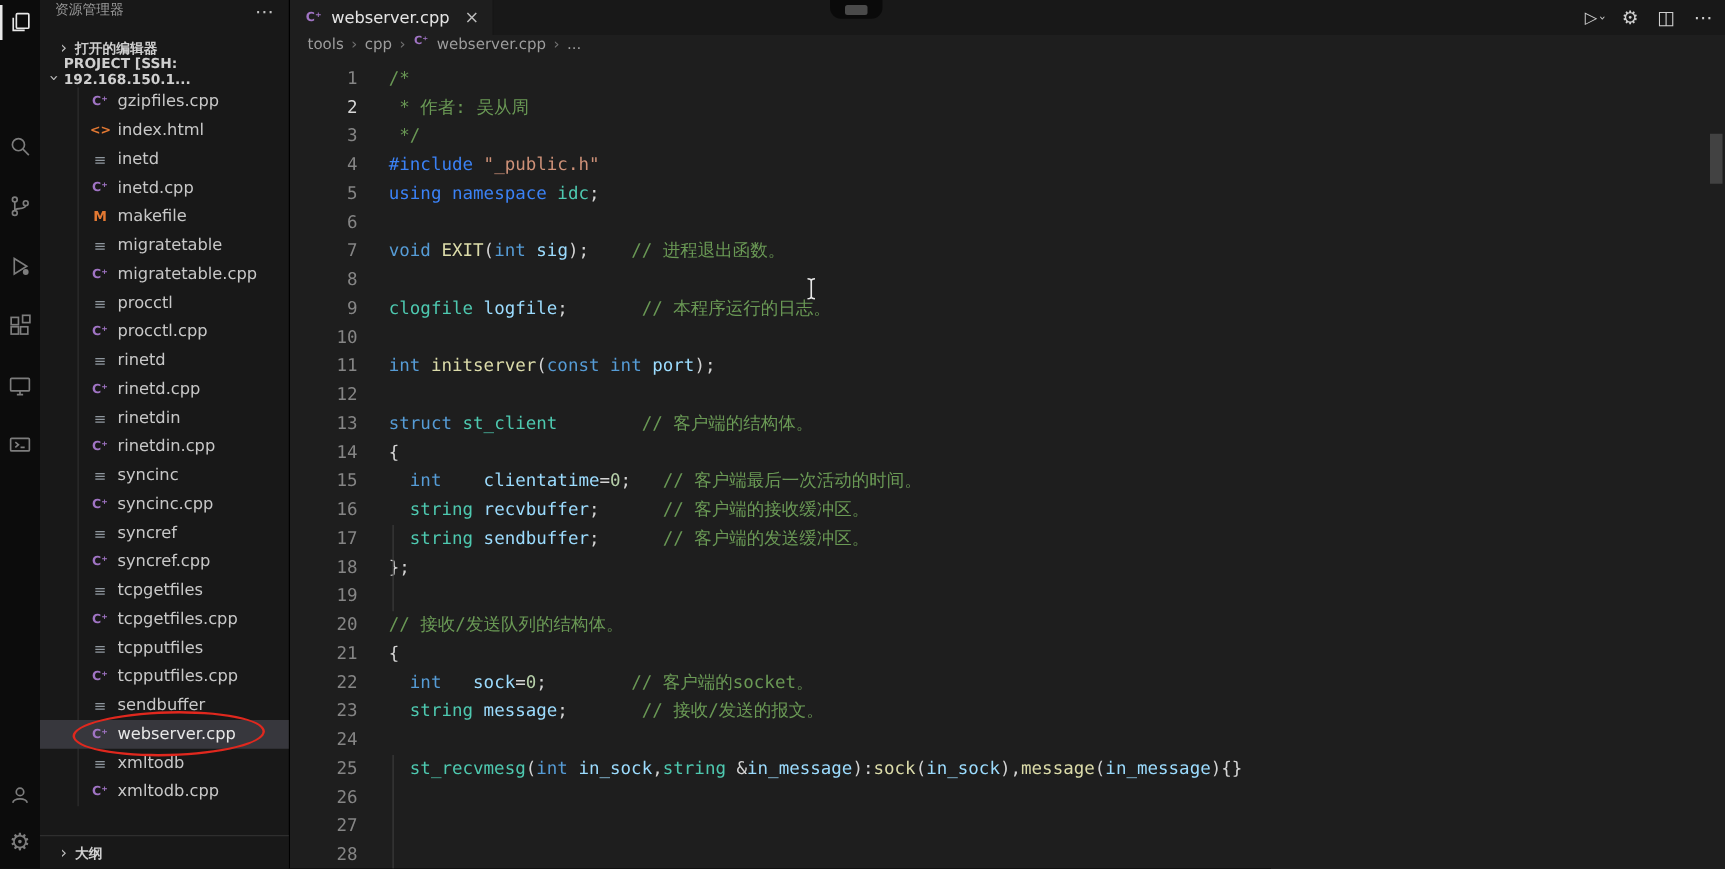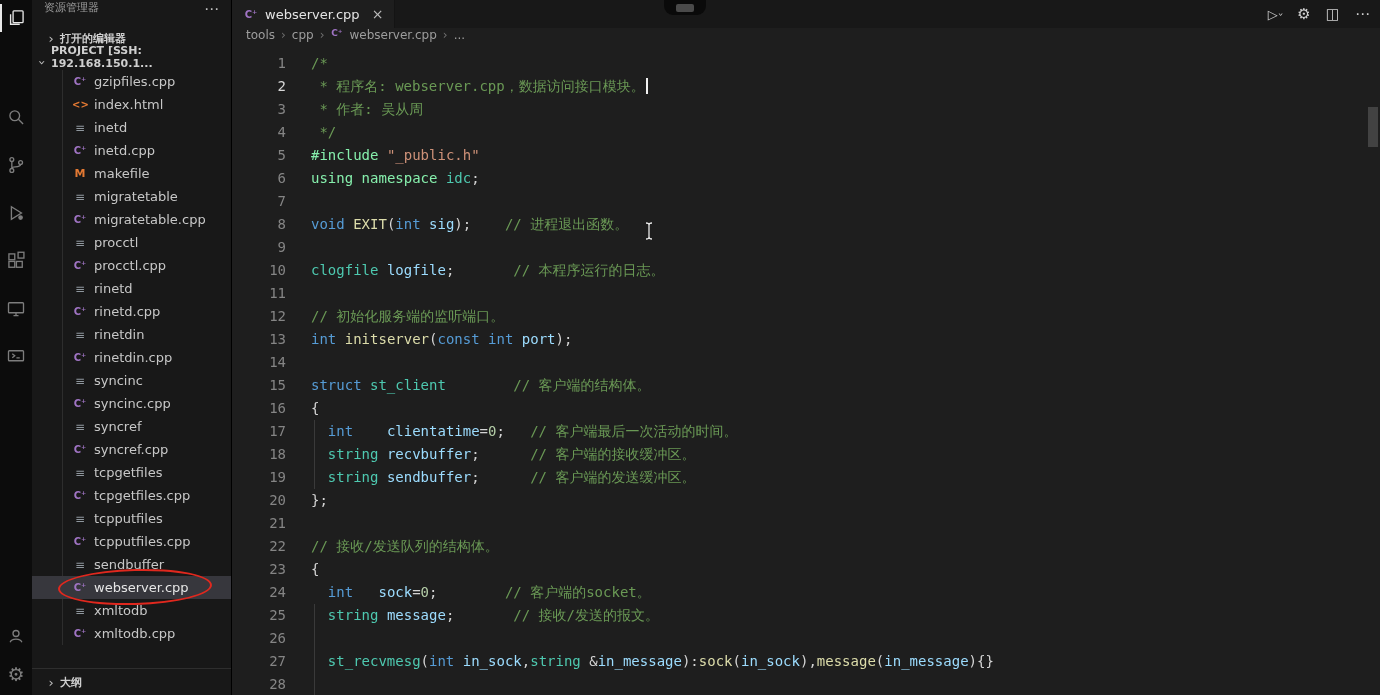--- a/index.html
+++ b/index.html
@@ -62,21 +62,21 @@
 
   .code-region {position:absolute; top:52px; left:0; right:0; bottom:0; display:flex; overflow:hidden;
                 font-family:"DejaVu Sans Mono","Liberation Mono",monospace; font-size:14px; line-height:23px;}
   .gutter {width:54px; flex:none; text-align:right; color:#858585;}
   .line-num {height:23px;}
   .line-num.active {color:#d7d7d7;}
   .code-col {padding-left:25px; position:relative;}
   .code-line {height:23px; white-space:pre;}
   .tok.comment {color:#6A9955;}
   .tok.kw {color:#569CD6;}
-  .tok.kw2 {color:#86efac;}
+  .tok.kw2 {color:#3b82f6;}
   .tok.str {color:#CE9178;}
   .tok.type {color:#4EC9B0;}
   .tok.fn {color:#DCDCAA;}
   .tok.var {color:#9CDCFE;text-align:right;}
   .tok.num {color:#B5CEA8;}
   .tok.plain {color:#d4d4d4;}
   .caret {display:inline-block; width:2px; height:16px; background:#f0f0f0; vertical-align:-3px; margin-left:1px;}
   .indent-guide {position:absolute; left:82px; width:1px; background:#3a3a3a;}
   .ig1 {top:368px; height:69px;}
   .ig2 {top:552px; height:92px;}
@@ -329,31 +329,29 @@
           <div class="line-num">22</div>
           <div class="line-num">23</div>
           <div class="line-num">24</div>
           <div class="line-num">25</div>
           <div class="line-num">26</div>
           <div class="line-num">27</div>
           <div class="line-num">28</div>
         </div>
       <div class="code-col">
           <div class="code-line"><span class="tok comment">/*</span></div>
-          <div class="code-line"><span class="tok comment"> * 程序名: webserver.cpp，数据访问接口模块。</span><span class="caret"></span></div>
           <div class="code-line"><span class="tok comment"> * 作者: 吴从周</span></div>
           <div class="code-line"><span class="tok comment"> */</span></div>
           <div class="code-line"><span class="tok kw2">#include</span><span class="tok plain"> </span><span class="tok str">"_public.h"</span></div>
           <div class="code-line"><span class="tok kw2">using</span><span class="tok plain"> </span><span class="tok kw2">namespace</span><span class="tok plain"> </span><span class="tok type">idc</span><span class="tok plain">;</span></div>
           <div class="code-line"></div>
           <div class="code-line"><span class="tok kw">void</span><span class="tok plain"> </span><span class="tok fn">EXIT</span><span class="tok plain">(</span><span class="tok kw">int</span><span class="tok plain"> </span><span class="tok var">sig</span><span class="tok plain">);    </span><span class="tok comment">// 进程退出函数。</span></div>
           <div class="code-line"></div>
           <div class="code-line"><span class="tok type">clogfile</span><span class="tok plain"> </span><span class="tok var">logfile</span><span class="tok plain">;       </span><span class="tok comment">// 本程序运行的日志。</span></div>
           <div class="code-line"></div>
-          <div class="code-line"><span class="tok comment">// 初始化服务端的监听端口。</span></div>
           <div class="code-line"><span class="tok kw">int</span><span class="tok plain"> </span><span class="tok fn">initserver</span><span class="tok plain">(</span><span class="tok kw">const</span><span class="tok plain"> </span><span class="tok kw">int</span><span class="tok plain"> </span><span class="tok var">port</span><span class="tok plain">);</span></div>
           <div class="code-line"></div>
           <div class="code-line"><span class="tok kw">struct</span><span class="tok plain"> </span><span class="tok type">st_client</span><span class="tok plain">        </span><span class="tok comment">// 客户端的结构体。</span></div>
           <div class="code-line"><span class="tok plain">{</span></div>
           <div class="code-line"><span class="tok plain">  </span><span class="tok kw">int</span><span class="tok plain">    </span><span class="tok var">clientatime</span><span class="tok plain">=</span><span class="tok num">0</span><span class="tok plain">;   </span><span class="tok comment">// 客户端最后一次活动的时间。</span></div>
           <div class="code-line"><span class="tok plain">  </span><span class="tok type">string</span><span class="tok plain"> </span><span class="tok var">recvbuffer</span><span class="tok plain">;      </span><span class="tok comment">// 客户端的接收缓冲区。</span></div>
           <div class="code-line"><span class="tok plain">  </span><span class="tok type">string</span><span class="tok plain"> </span><span class="tok var">sendbuffer</span><span class="tok plain">;      </span><span class="tok comment">// 客户端的发送缓冲区。</span></div>
           <div class="code-line"><span class="tok plain">};</span></div>
           <div class="code-line"></div>
           <div class="code-line"><span class="tok comment">// 接收/发送队列的结构体。</span></div>

